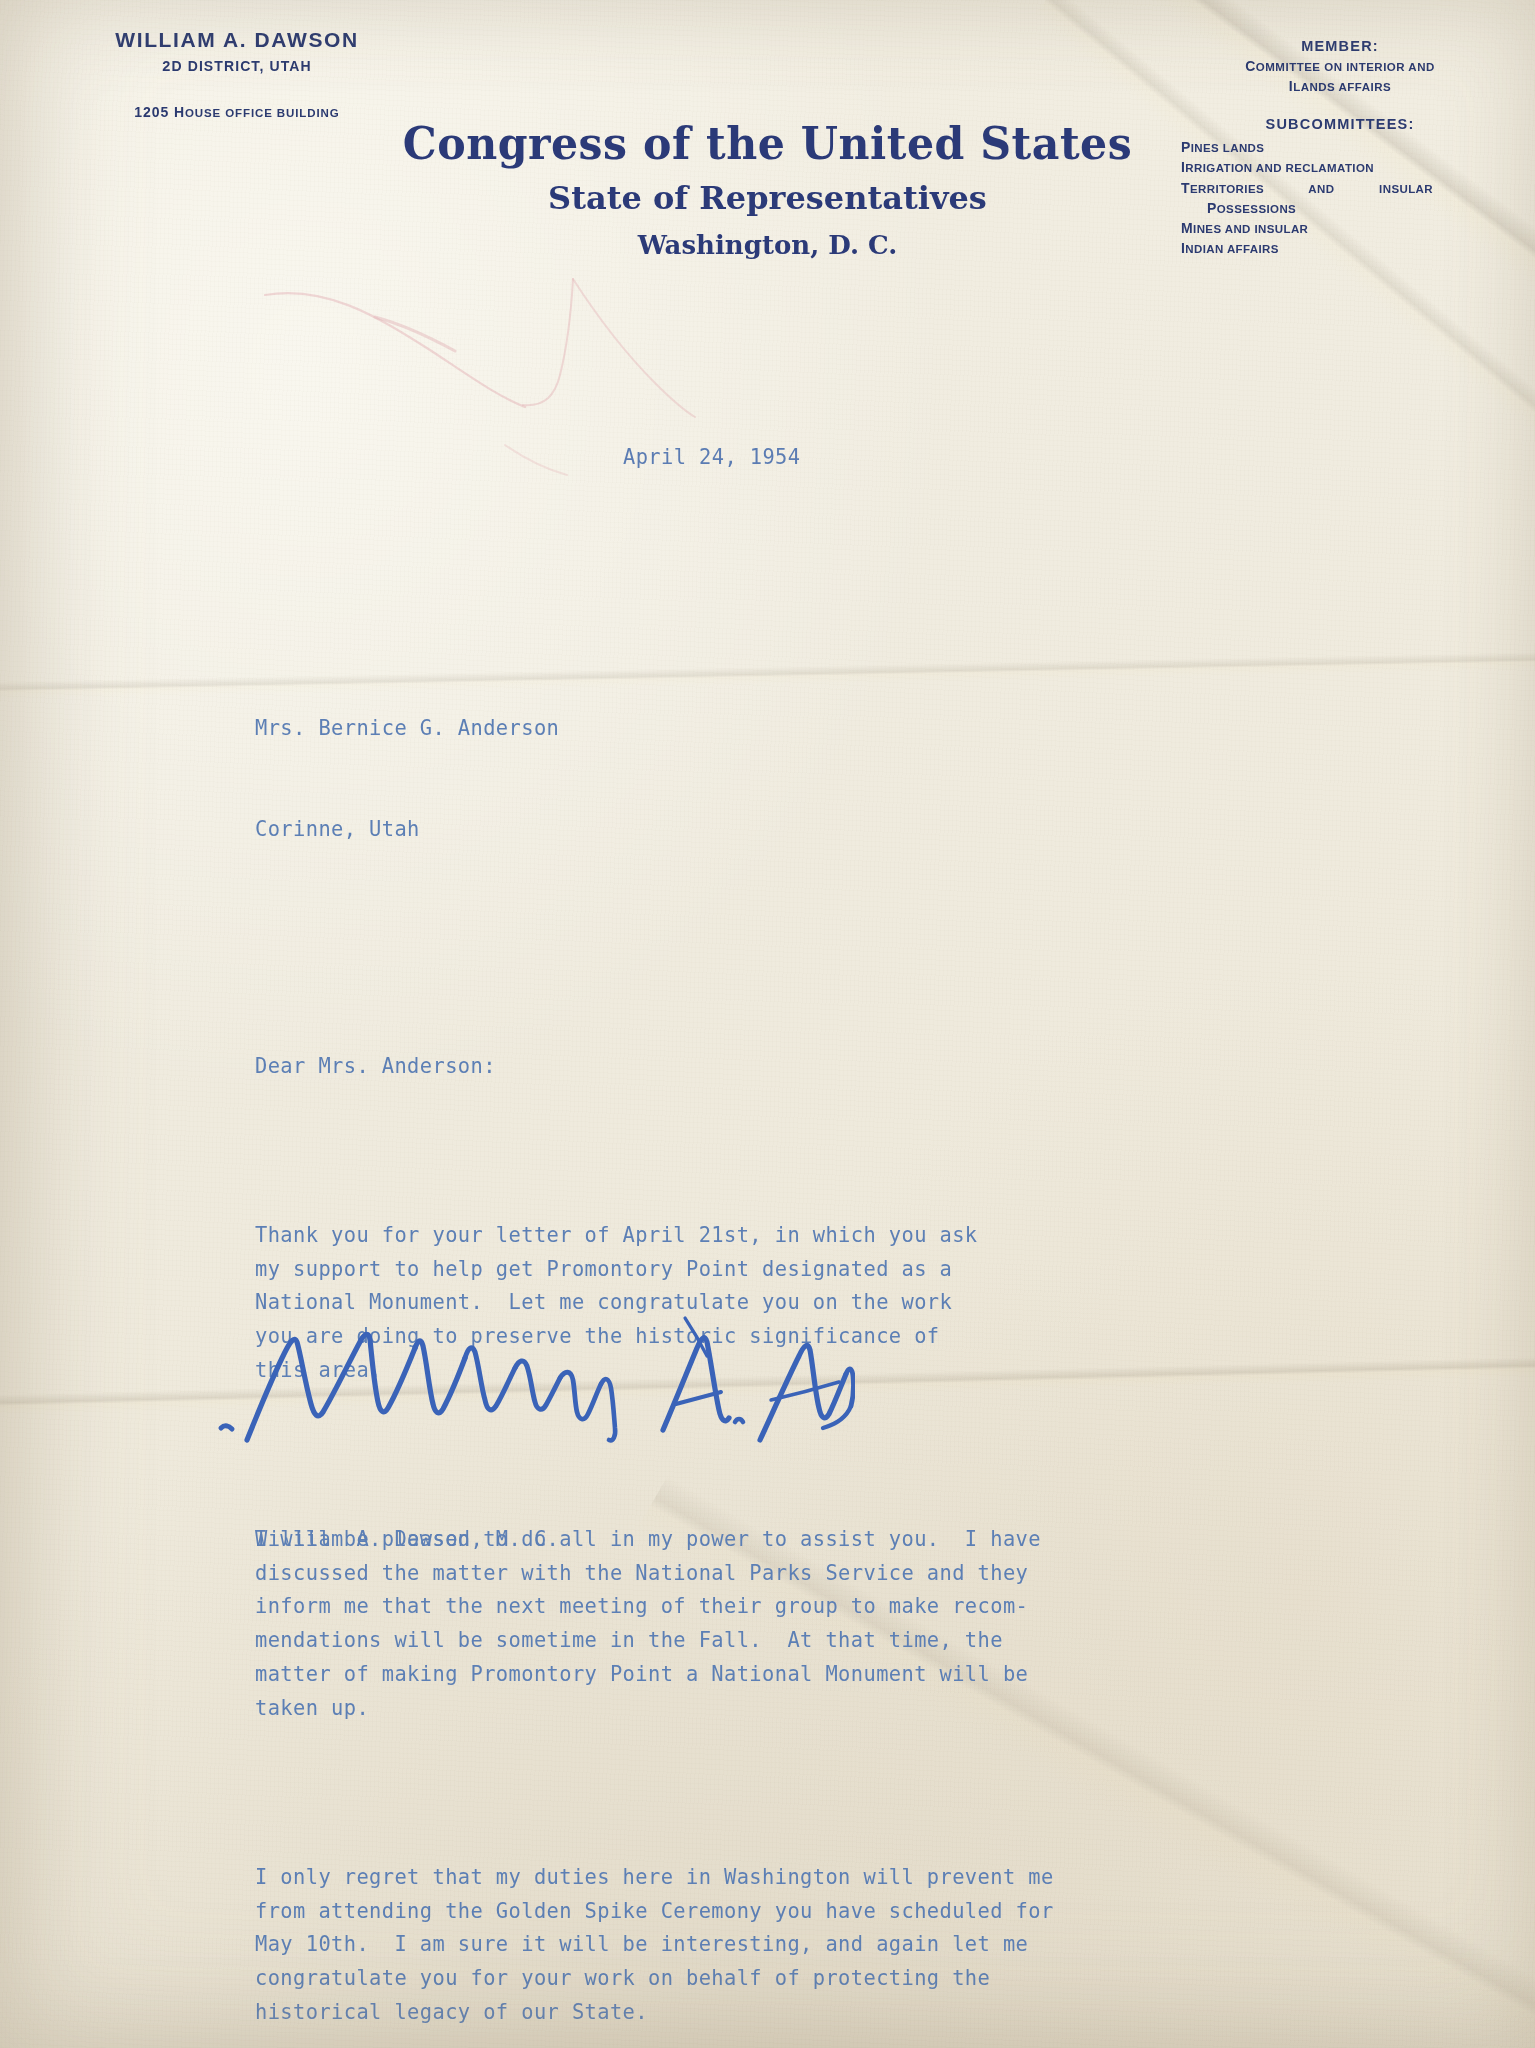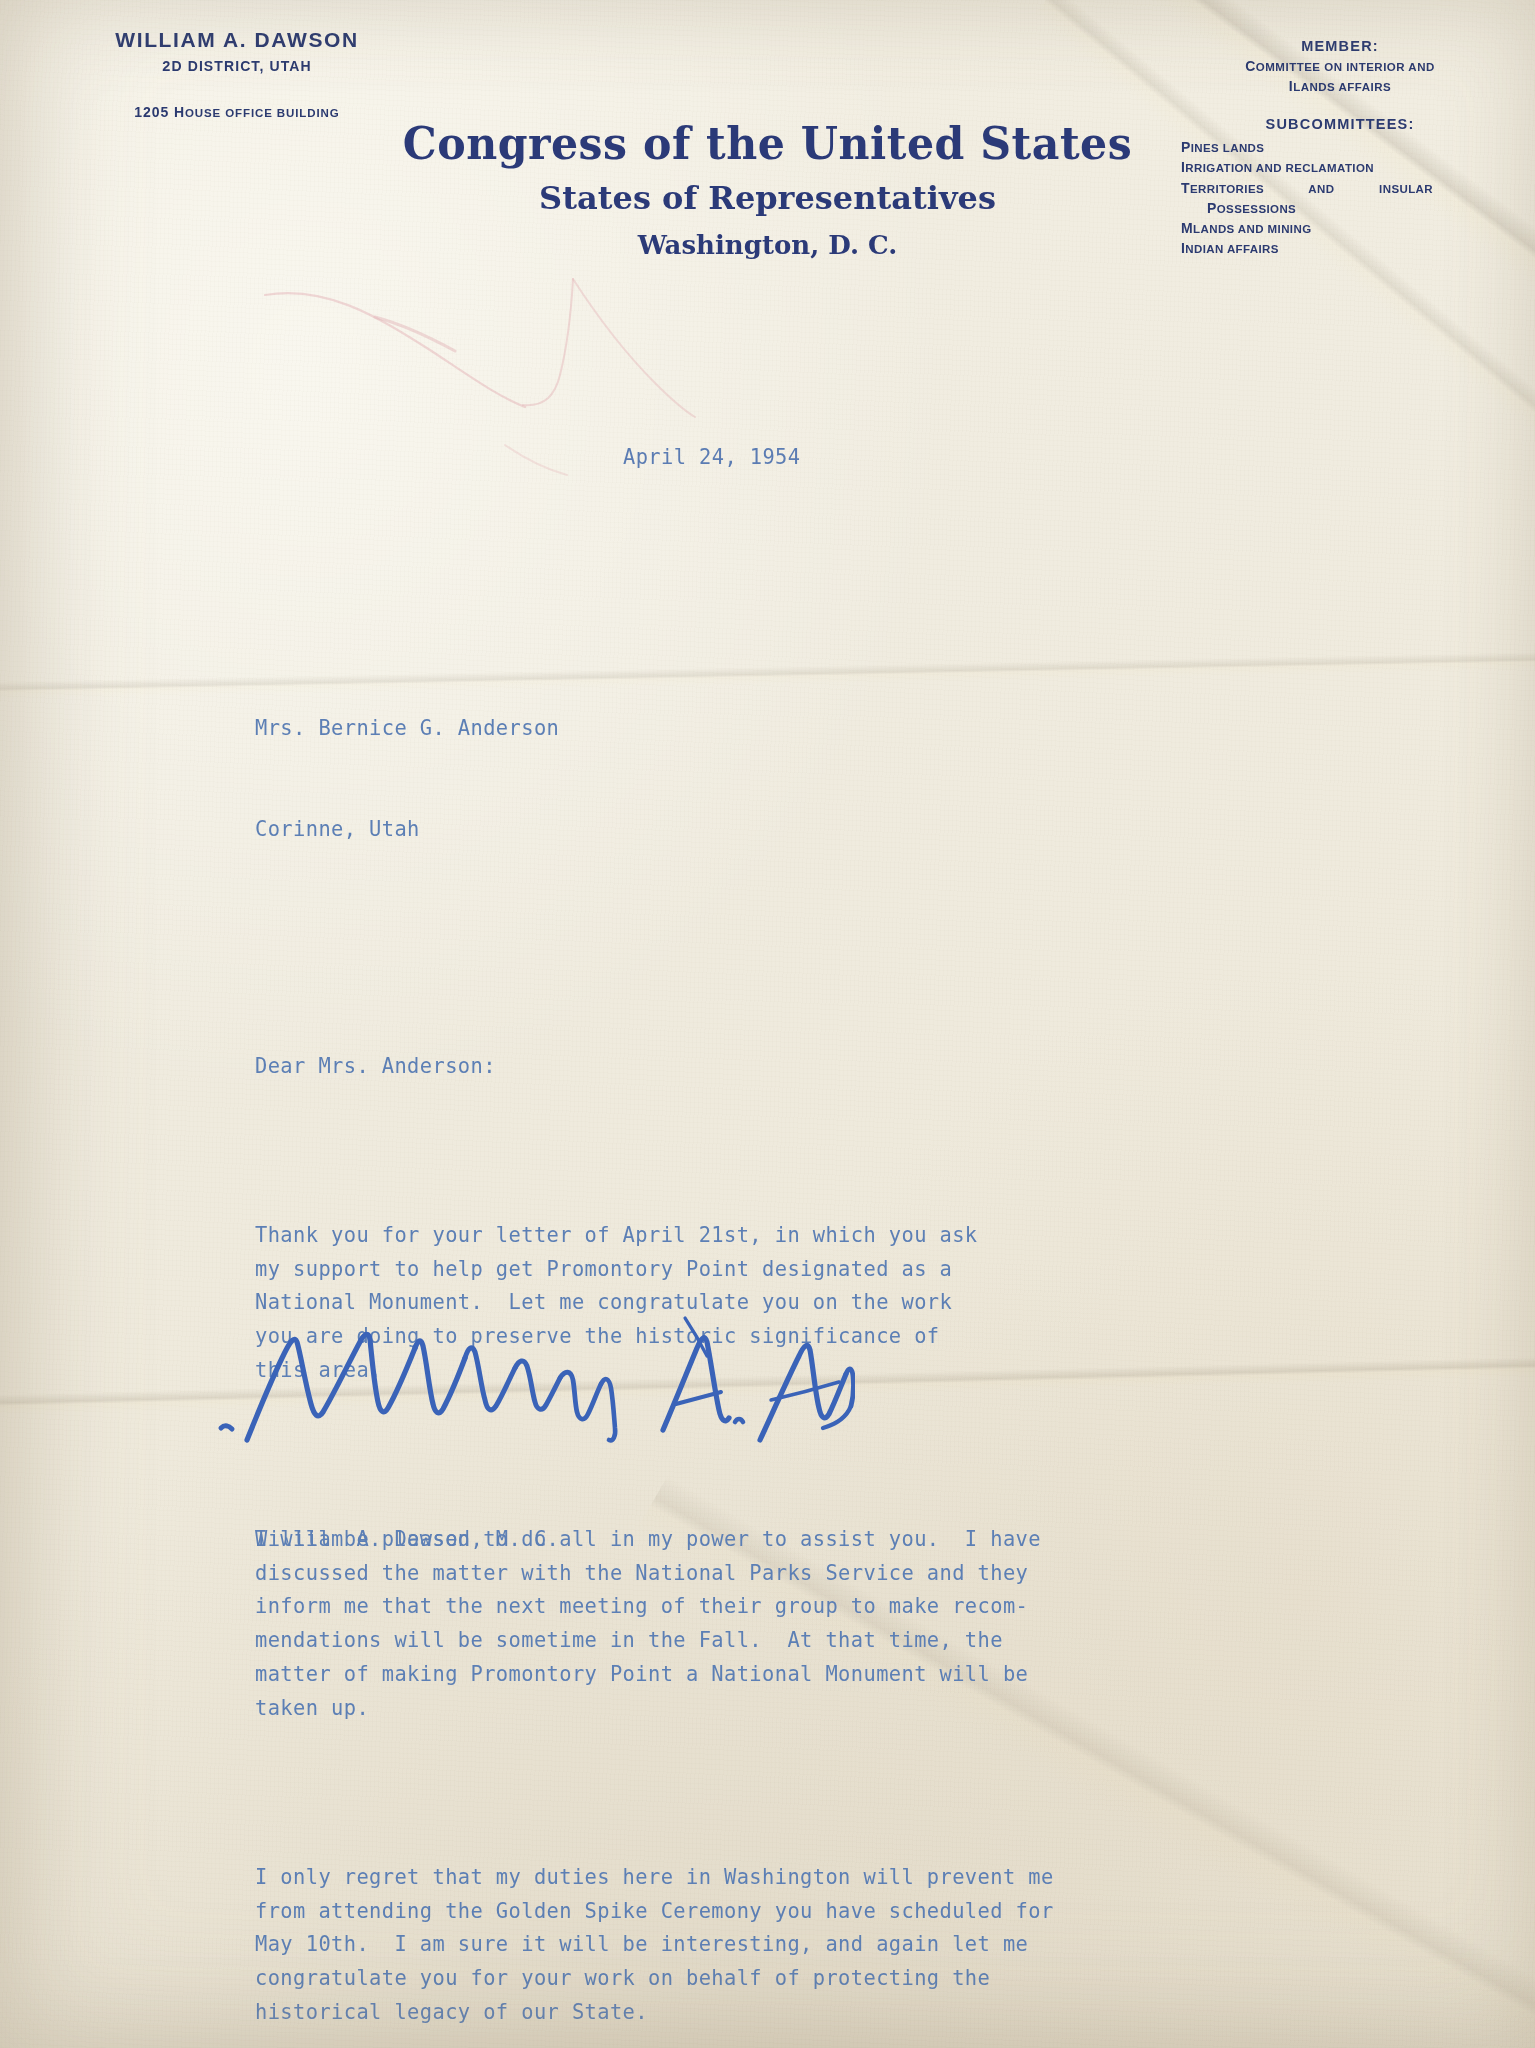--- a/index.html
+++ b/index.html
@@ -282,37 +282,37 @@
   <div class="letterhead">
 
     <div class="lh-left">
       <div class="lh-name">WILLIAM A. DAWSON</div>
       <div class="lh-district"><span>2</span><span class="sm">D DISTRICT, UTAH</span></div>
       <div class="lh-building"><span>1205 H</span><span class="sm">OUSE OFFICE BUILDING</span></div>
     </div>
 
     <div class="lh-center">
       <div class="lh-congress">Congress of the United States</div>
-      <div class="lh-house">States of Representatives</div>
+      <div class="lh-house">State of Representatives</div>
       <div class="lh-city">Washington, D. C.</div>
     </div>
 
     <div class="lh-right">
       <div class="lh-r-heading">MEMBER:</div>
       <div class="lh-r-line"><span>C</span><span class="sm">OMMITTEE ON INTERIOR AND</span></div>
       <div class="lh-r-line"><span>I</span><span class="sm">LANDS AFFAIRS</span></div>
 
       <div class="lh-subhead">SUBCOMMITTEES:</div>
 
       <div class="lh-sub-list">
         <div class="item"><span>P</span><span class="sm">INES LANDS</span></div>
         <div class="item"><span>I</span><span class="sm">RRIGATION AND RECLAMATION</span></div>
         <div class="item spread"><span>T</span><span class="sm">ERRITORIES AND INSULAR</span></div>
         <div class="item indent"><span>P</span><span class="sm">OSSESSIONS</span></div>
-        <div class="item"><span>M</span><span class="sm">LANDS AND MINING</span></div>
+        <div class="item"><span>M</span><span class="sm">INES AND INSULAR</span></div>
         <div class="item"><span>I</span><span class="sm">NDIAN AFFAIRS</span></div>
       </div>
     </div>
   </div>
 
   <div class="typed">
 
     <div class="date line">April 24, 1954</div>
 
     <div class="blk gap2">

